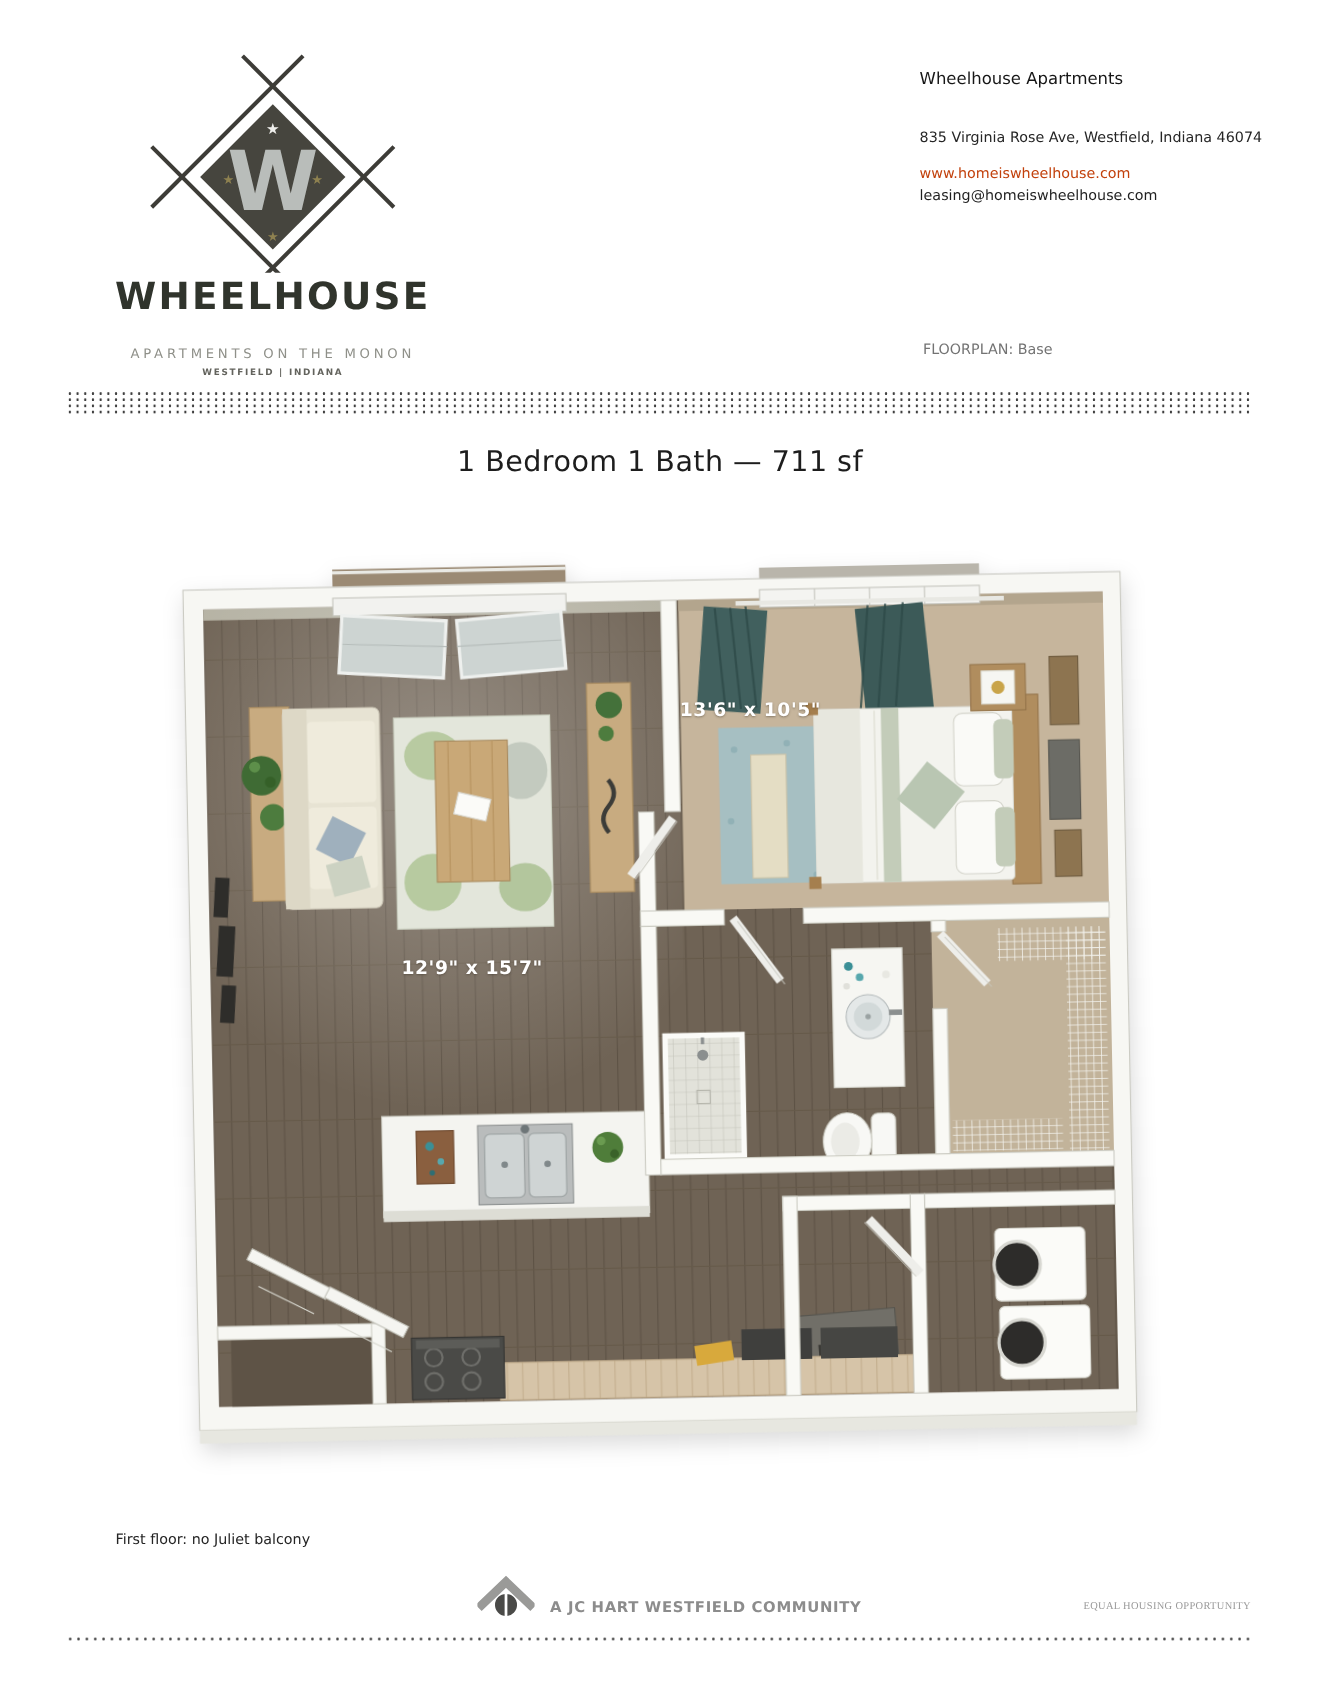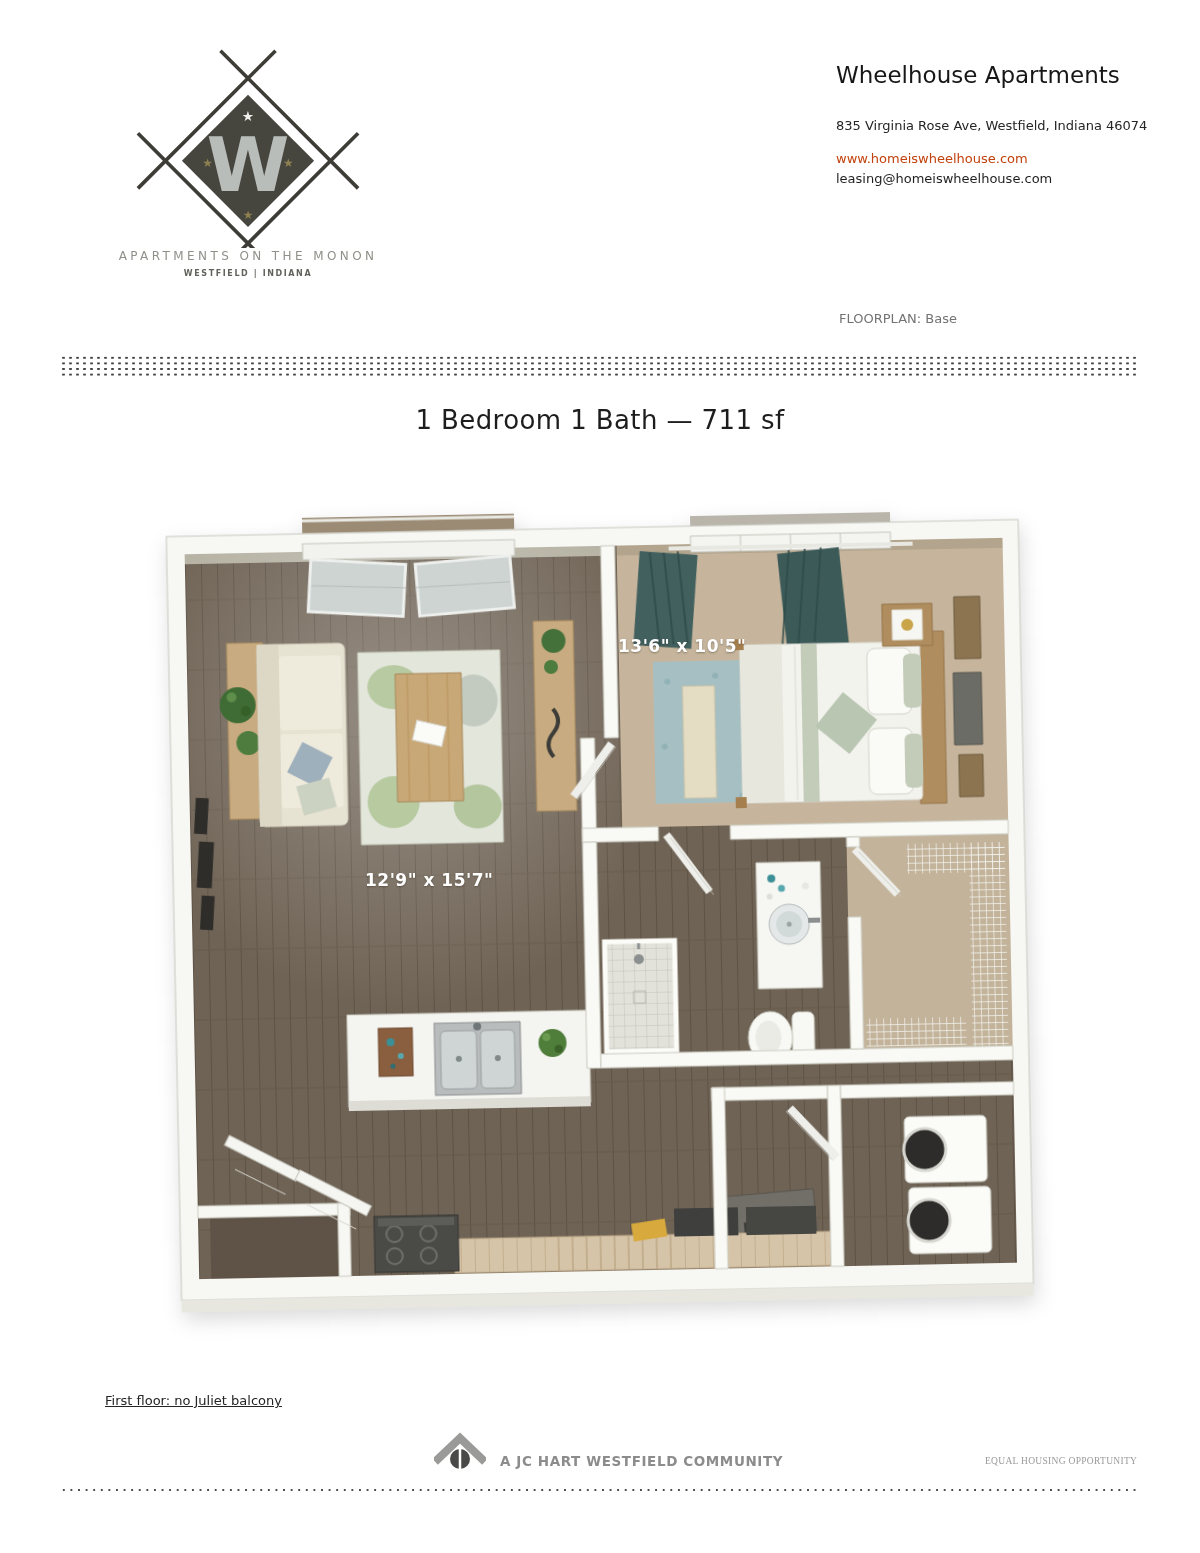--- a/index.html
+++ b/index.html
@@ -5,25 +5,25 @@
   html,body{margin:0;padding:0;}
   body{
     width:1200px;height:1553px;position:relative;background:#ffffff;
     font-family:"DejaVu Sans","Liberation Sans",sans-serif;color:#1c1c1c;
     overflow:hidden;
   }
   
   .logo-wrap{position:absolute;left:88px;top:48px;width:320px;text-align:center;}
   .logo-svg{display:block;margin:0 auto;}
   .brand{font-size:34px;font-weight:bold;color:#30342c;letter-spacing:2px;margin-top:2px;}
-  .tagline{font-size:12px;color:#8f9089;letter-spacing:3.4px;margin-top:1px;}
+  .tagline{font-size:12px;color:#8f9089;letter-spacing:3.4px;margin-top:24px;}
   .loc{font-size:8px;font-weight:bold;color:#63635d;letter-spacing:1.6px;margin-top:6px;}
 
   .head-right{position:absolute;left:836px;top:62px;width:340px;}
-  .head-right .company{position:absolute;top:0;left:0;font-size:23px;color:#171717;white-space:nowrap;}
+  .head-right .company{position:absolute;top:0;left:0;font-size:15px;color:#171717;white-space:nowrap;}
   .head-right .address{position:absolute;top:56px;left:0;font-size:13px;color:#252525;white-space:nowrap;}
   .head-right .site{position:absolute;top:89px;left:0;font-size:13px;color:#c2410c;text-decoration:none;}
   .head-right .mail{position:absolute;top:109px;left:0;font-size:13px;color:#1f1f1f;text-decoration:none;}
   .head-right .fp{position:absolute;top:249px;left:3px;font-size:13px;color:#737373;}
 
   
   .dots-band{
     position:absolute;left:60px;top:355px;width:1078px;height:22px;
     background-image:radial-gradient(circle,#3f3f3f 1.05px,transparent 1.35px);
     background-size:7px 5.6px;
@@ -38,21 +38,21 @@
     font-size:26px;color:#1d1d1d;letter-spacing:0.4px;}
 
   
   .plan{position:absolute;left:160px;top:498px;width:880px;height:836px;}
   .plan svg{transform:rotate(-1.15deg);filter:drop-shadow(2px 8px 10px rgba(0,0,0,0.14));}
   .dim{position:absolute;color:#ffffff;font-size:17px;font-weight:bold;
     text-shadow:0 1px 2px rgba(60,50,40,0.45);white-space:nowrap;letter-spacing:0.5px;}
   .dim-bed{left:458px;top:138px;}
   .dim-liv{left:205px;top:372px;}
 
-  .note{position:absolute;left:105px;top:1393px;font-size:13px;color:#242424;text-decoration:underline;}
+  .note{position:absolute;left:105px;top:1393px;font-size:13px;color:#242424;}
 
   
   .foot-icon{position:absolute;left:434px;top:1432px;}
   .foot-community{position:absolute;left:500px;top:1453px;font-size:13.5px;font-weight:bold;
     color:#8c8c8c;letter-spacing:0.6px;}
   .foot-eho{position:absolute;left:985px;top:1456px;width:150px;font-size:9.5px;color:#9a9a9a;
     letter-spacing:0.3px;text-align:right;white-space:nowrap;font-family:Liberation Serif, serif;}
 </style>
 </head>
 <body>
@@ -65,20 +65,21 @@
       <line x1="0" y1="75" x2="150" y2="225"></line>
       <line x1="240" y1="75" x2="90" y2="225"></line>
     </g>
     <polygon points="120,33 192,105 120,177 48,105" fill="#46453e"></polygon>
     <text x="120" y="138" font-size="82" font-weight="bold" fill="#b9bdba" text-anchor="middle">W</text>
     <text x="120" y="62" font-size="15" fill="#efefec" text-anchor="middle">★</text>
     <text x="76" y="112" font-size="13" fill="#8e8150" text-anchor="middle">★</text>
     <text x="164" y="112" font-size="13" fill="#8e8150" text-anchor="middle">★</text>
     <text x="120" y="168" font-size="13" fill="#8e8150" text-anchor="middle">★</text>
   </svg>
+  <div class="brand">WHEELHOUSE</div>
   <div class="tagline">APARTMENTS ON THE MONON</div>
   <div class="loc">WESTFIELD | INDIANA</div>
 </div>
 
 <div class="head-right">
   <div class="company">Wheelhouse Apartments</div>
   <div class="address">835 Virginia Rose Ave, Westfield, Indiana 46074</div>
   <a class="site" href="#">www.homeiswheelhouse.com</a>
   <a class="mail" href="#">leasing@homeiswheelhouse.com</a>
   <div class="fp">FLOORPLAN: Base</div>

